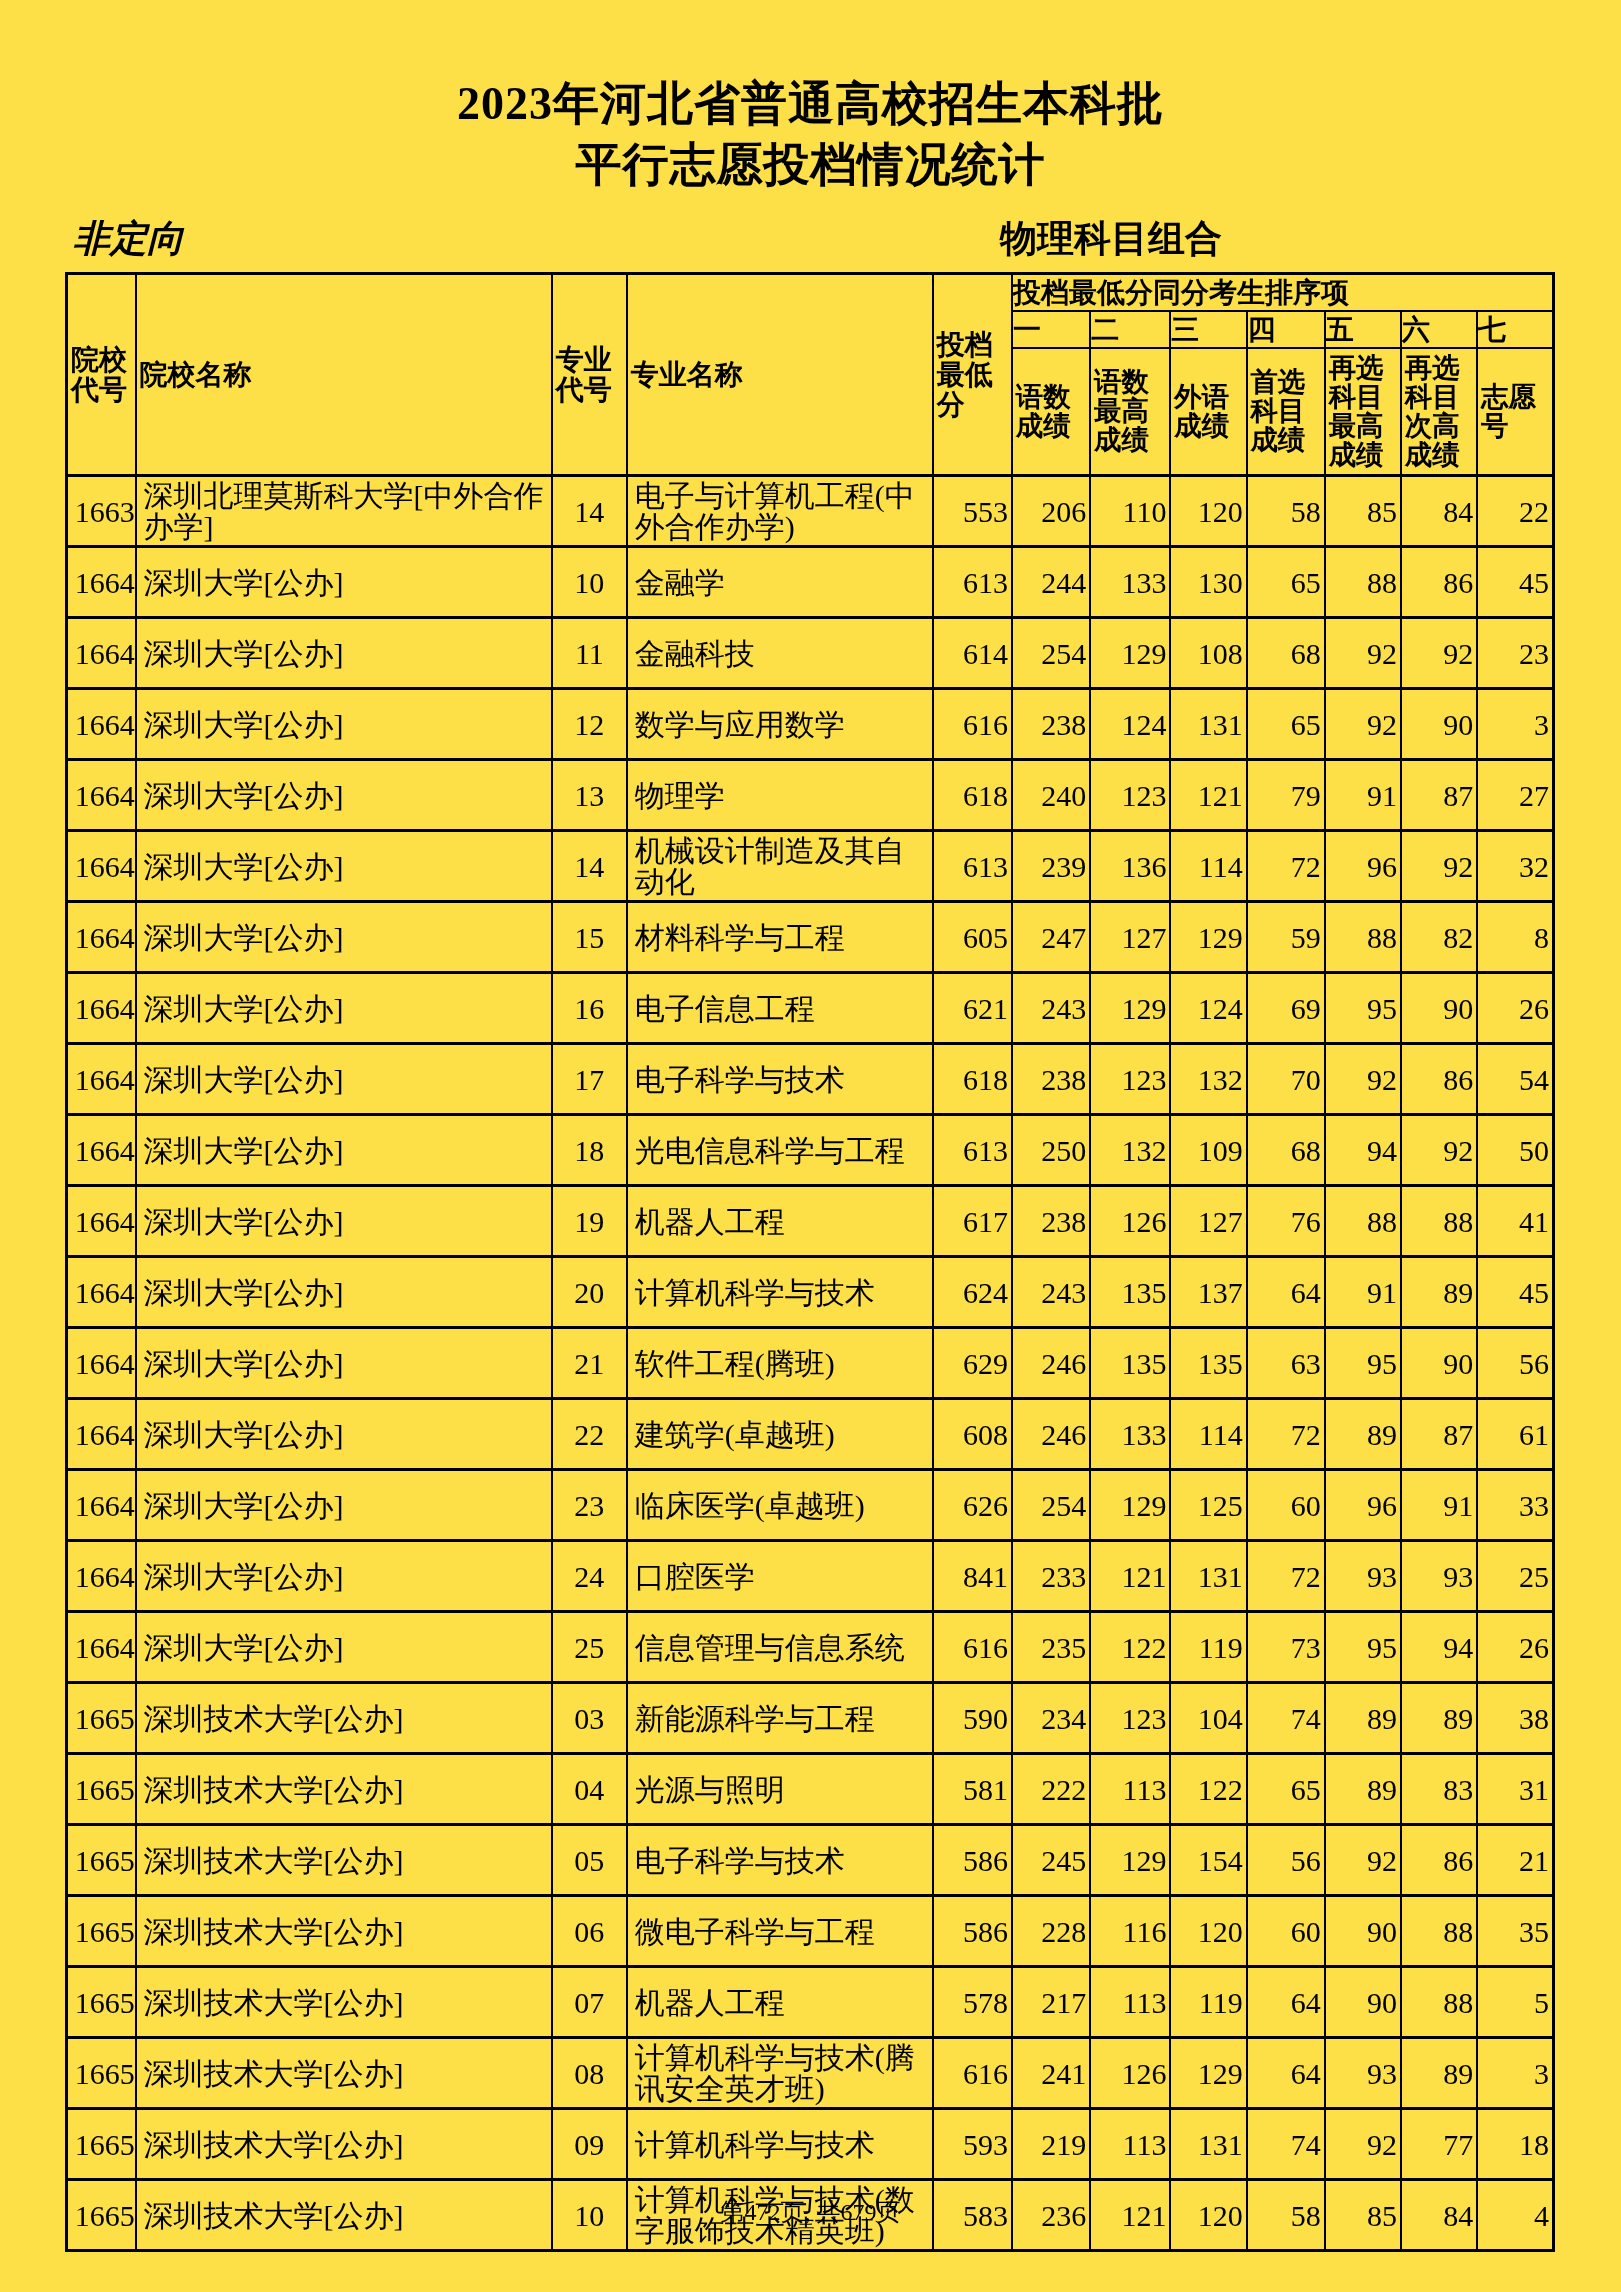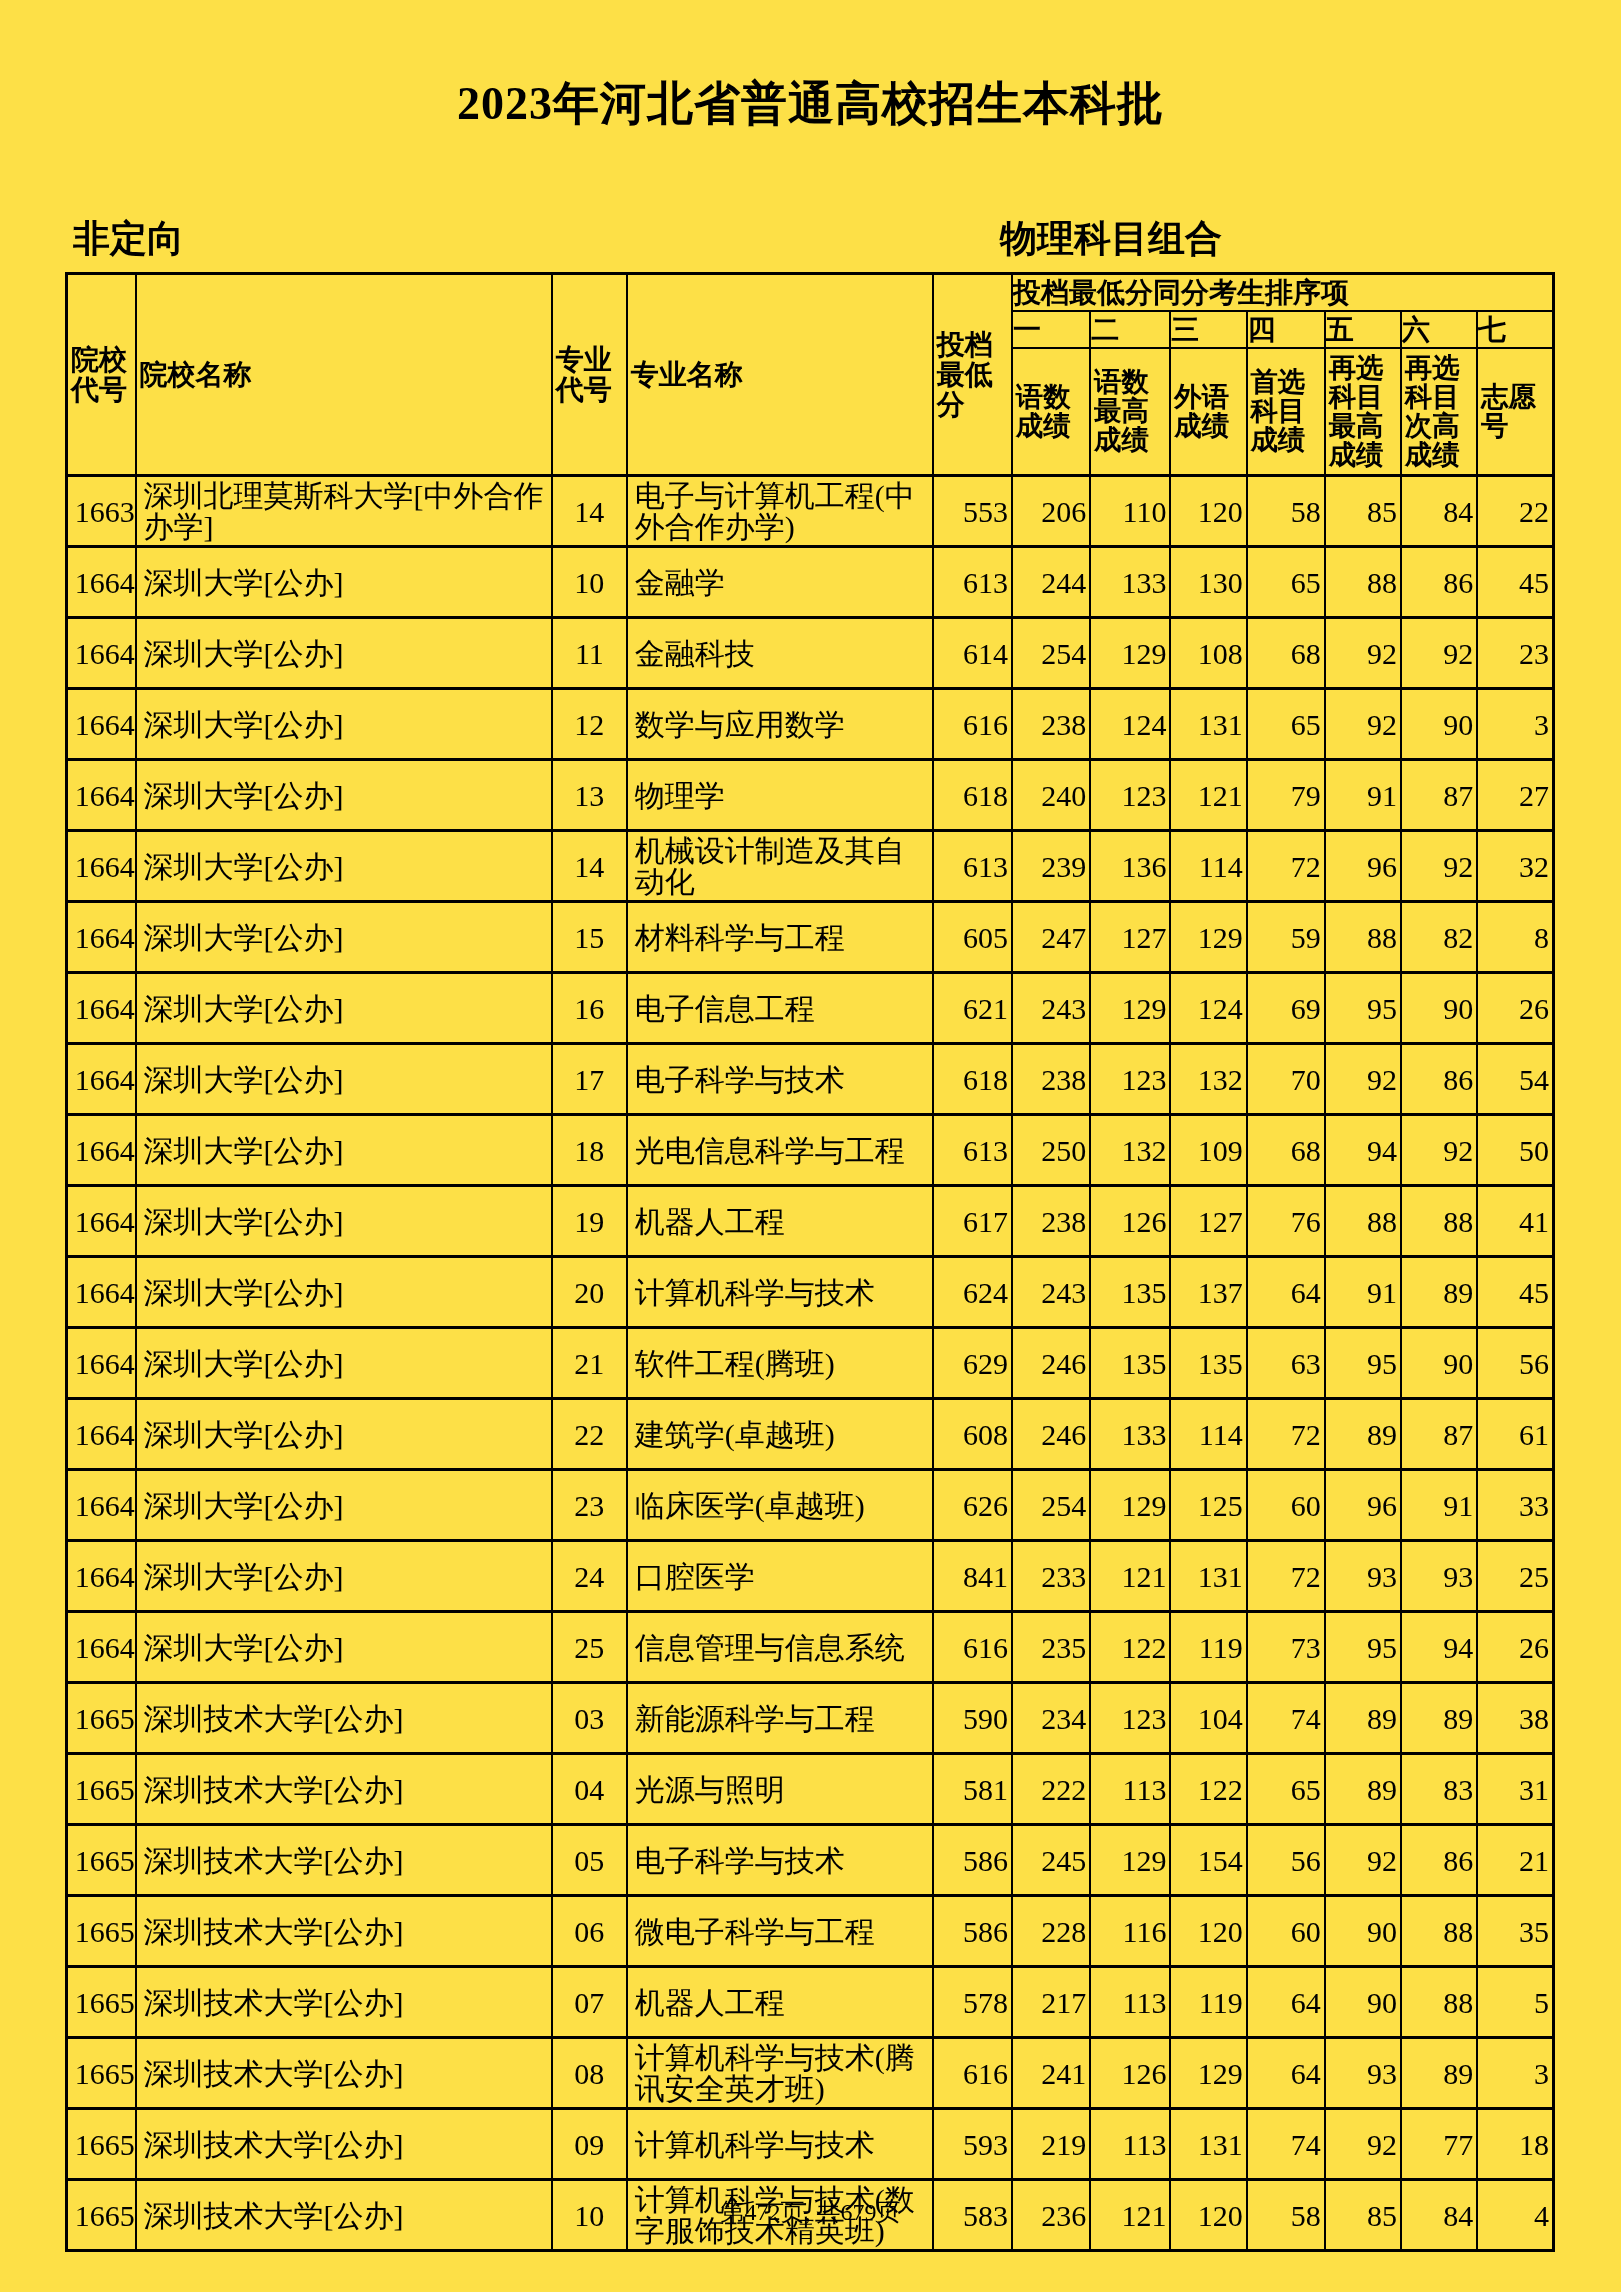--- a/index.html
+++ b/index.html
@@ -17,21 +17,21 @@
     top: 73px;
     left: 0;
     width: 100%;
     text-align: center;
     font-size: 46px;
     font-weight: bold;
     line-height: 61px;
     letter-spacing: 1px;
   }
   .labels-row { position: absolute; top: 214px; left: 0; width: 100%; height: 47px; }
-  .label-left  { position: absolute; left: 73px;  font-size: 37px; font-weight: bold; }
+  .label-left  { position: absolute; left: 73px;  font-size: 37px; font-weight: bold; font-style: italic; }
   .label-right { position: absolute; left: 1000px; font-size: 37px; font-weight: bold; text-align: right; }
 
   table.grid {
     position: absolute;
     top: 272px;
     left: 65px;
     width: 1490px;
     border-collapse: collapse;
     table-layout: fixed;
     border: 3.9px solid #000;
@@ -80,20 +80,21 @@
     font-size: 24px;
   }
 </style>
 </head>
 <body>
 
 <div class="page">
 
   <div class="title">
     <div>2023年河北省普通高校招生本科批</div>
+    <div>平行志愿投档情况统计</div>
   </div>
 
   <div class="labels-row">
     <span class="label-left">非定向</span>
     <span class="label-right">物理科目组合</span>
   </div>
 
   <table class="grid">
     <colgroup>
       <col style="width:69px">

